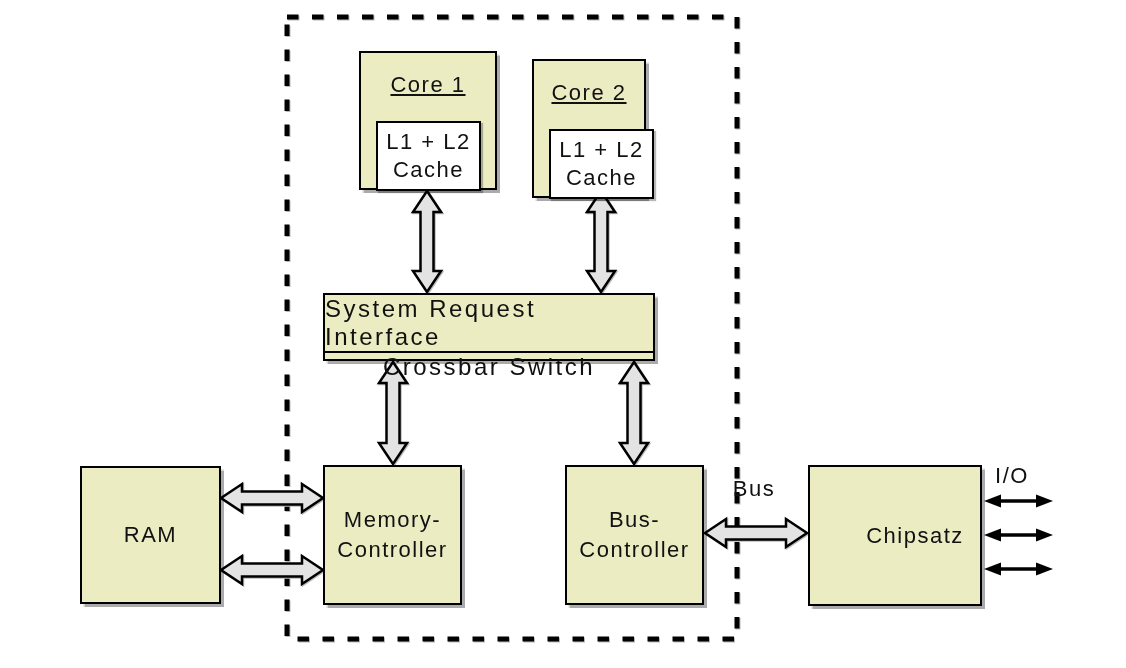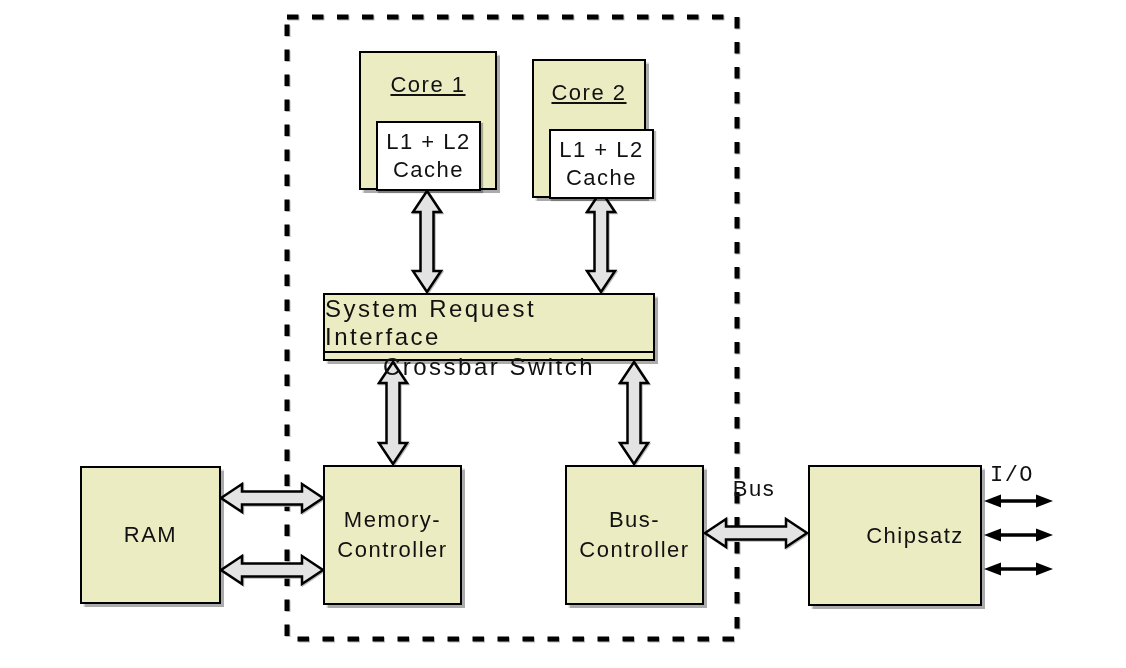--- a/index.html
+++ b/index.html
@@ -146,15 +146,15 @@
       <div>Controller</div>
     </div>
   </div>
 
   <div class="box" style="left:808px;top:465px;width:174px;height:141px;padding-left:40px;">
     <div>Chipsatz</div>
   </div>
 
   <div class="float-label" style="left:722px;top:476px;width:64px;">Bus</div>
 
-  <div class="float-label" style="left:988px;top:463px;width:48px;font-family:Liberation Mono, monospace;">I/O</div>
+  <div class="float-label" style="left:988px;top:463px;width:48px;">I/O</div>
 
 </div>
 
 </body></html>

